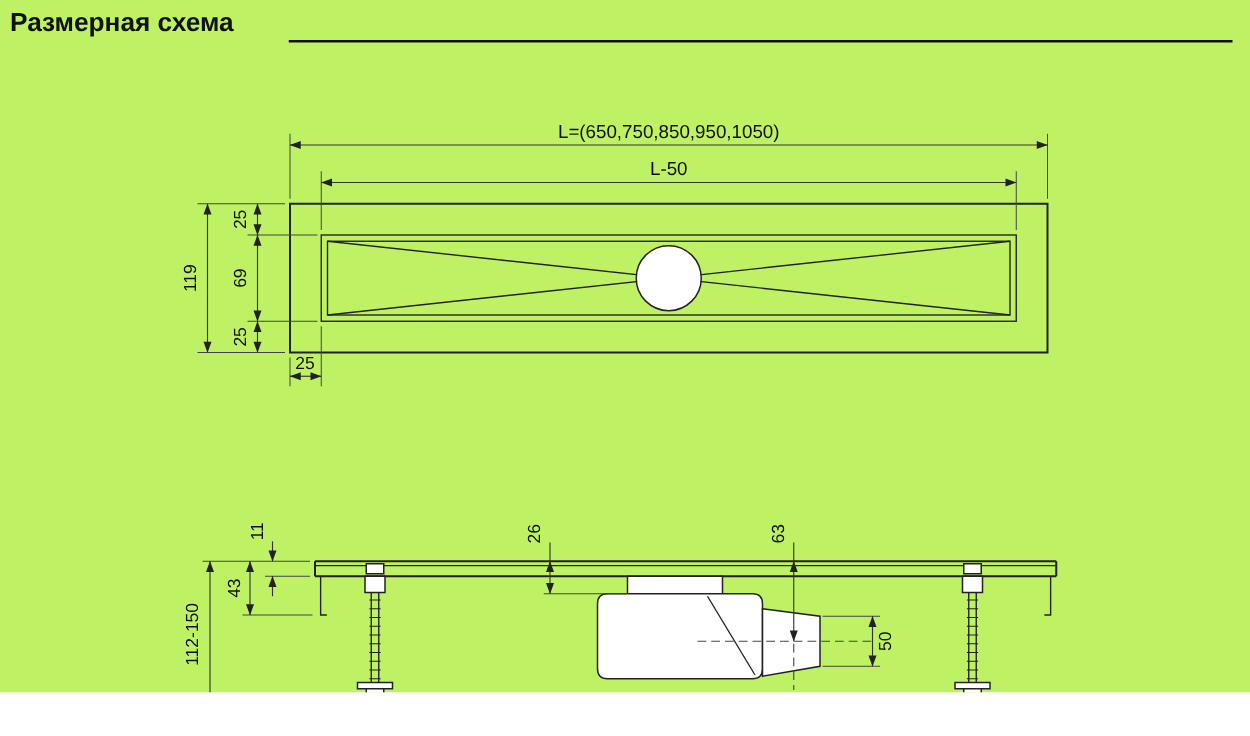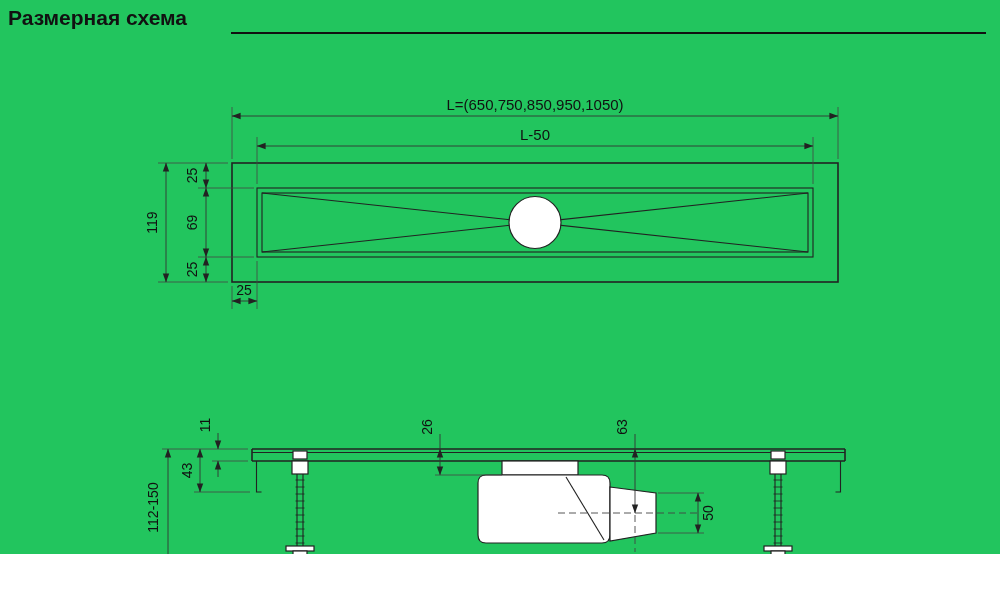--- a/index.html
+++ b/index.html
@@ -1,16 +1,16 @@
 <!DOCTYPE html>
 <html><head>
 <meta charset="utf-8">
 <style>
   html,body{margin:0;padding:0;background:#ffffff;}
-  .page{position:relative;width:1000px;height:554px;background:#22c55e;overflow:hidden;}
+  .page{position:relative;width:1000px;height:554px;background:#bef264;overflow:hidden;}
   svg{display:block;}
   svg text{font-family:"Liberation Sans",sans-serif;fill:#111111;}
   .title-text{font-size:21px;font-weight:bold;}
   .dim-label{font-size:14px;}
   .dim-label-lg{font-size:15px;}
   .obj{stroke:#222222;stroke-width:1.6;fill:none;}
   .objm{stroke:#222222;stroke-width:1.1;fill:none;}
   .objw{stroke:#222222;stroke-width:1.2;fill:#ffffff;}
   .ext{stroke:#444444;stroke-width:0.8;fill:none;}
   .dim{stroke:#333333;stroke-width:0.9;fill:none;}

